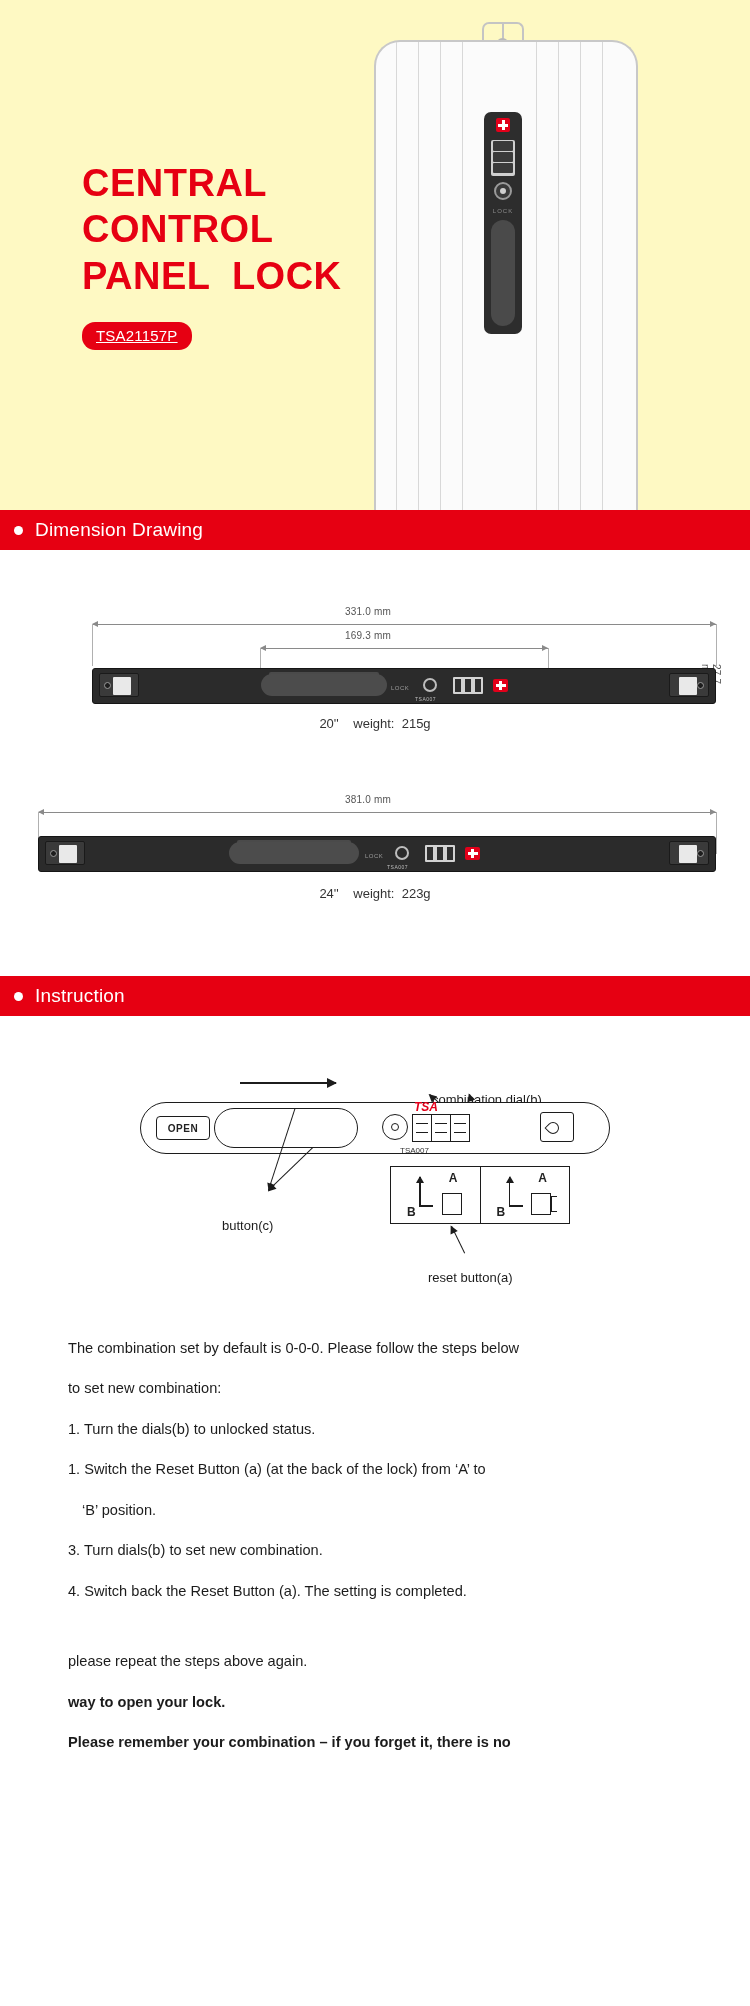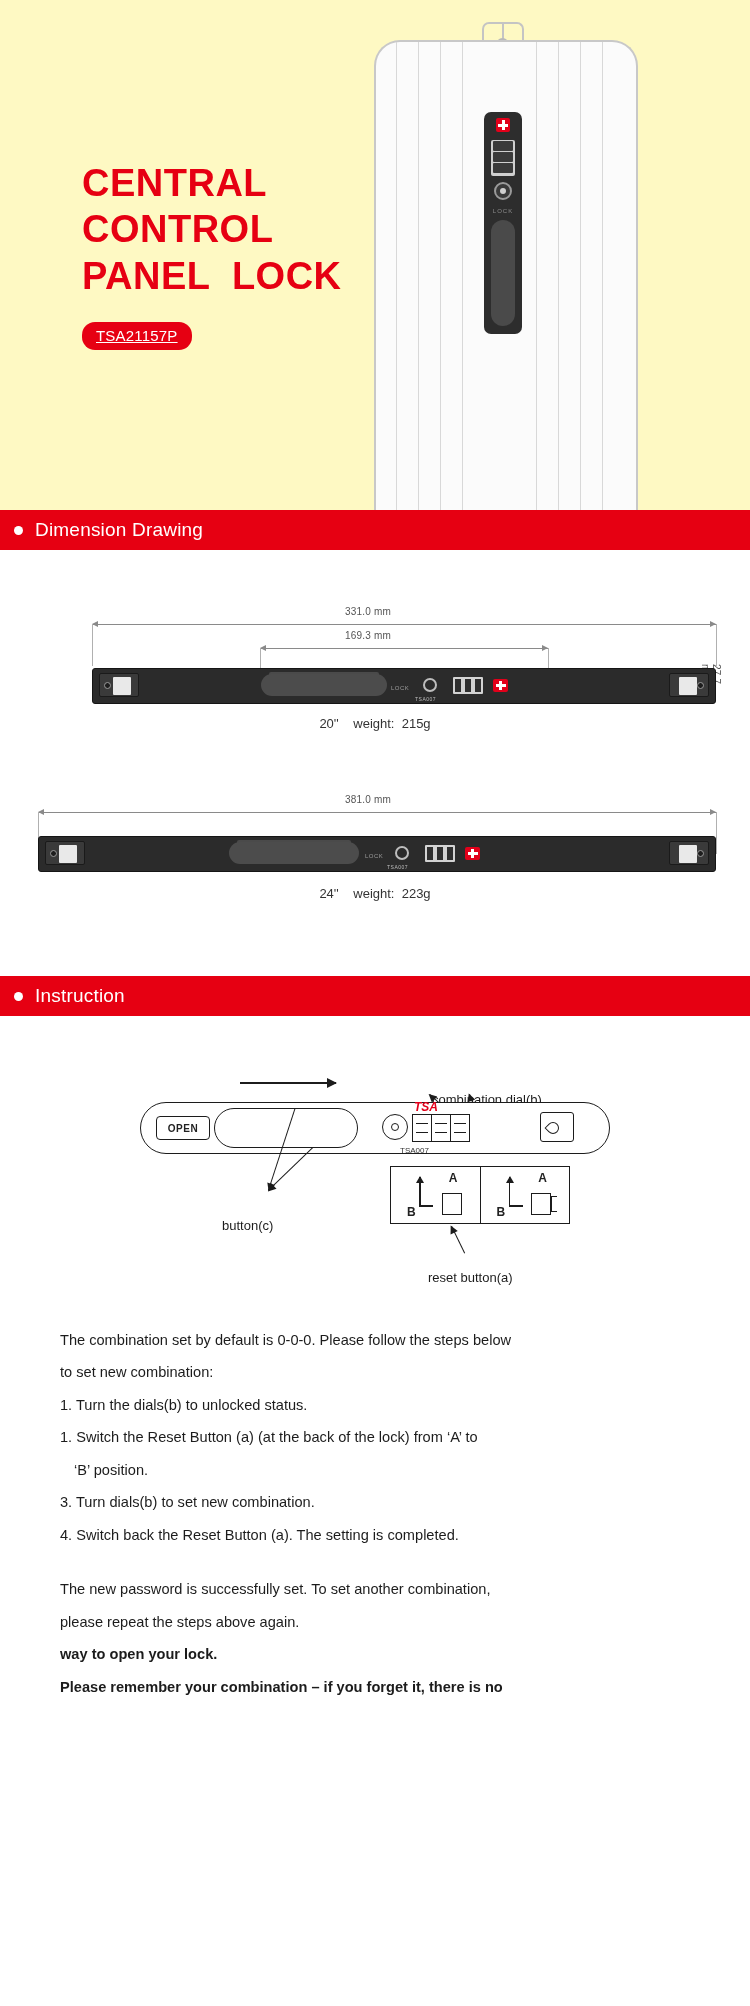--- a/index.html
+++ b/index.html
@@ -630,21 +630,21 @@
     box-sizing: border-box;
   }
 
   
   .body-text {
     padding: 18px 56px 40px 56px;
     font-size: 14.6px;
     line-height: 1.95;
     color: #1c1c1c;
   }
-  .body-text p { margin: 4px; }
+  .body-text p { margin: 12px; }
   .body-text .gap { height: 18px; }
   .body-text .bold { font-weight: bold; }
   .indent { padding-left: 14px; }
 </style>
 </head>
 <body>
 
 <div class="page">
 
   <div class="hero">
@@ -817,20 +817,19 @@
 
     <div class="body-text">
       <p>The combination set by default is 0-0-0. Please follow the steps below</p>
       <p>to set new combination:</p>
       <p>1. Turn the dials(b) to unlocked status.</p>
       <p>1. Switch the Reset Button (a) (at the back of the lock) from  ‘A’  to</p>
       <p class="indent">‘B’  position.</p>
       <p>3. Turn dials(b) to set new combination.</p>
       <p>4. Switch back the Reset Button (a). The setting is completed.</p>
       <div class="gap"></div>
-      <p>The new password is successfully set. To set another combination,</p>
       <p>please repeat the steps above again.</p>
       <p class="bold">way to open your lock.</p>
       <p class="bold">Please remember your combination – if you forget it, there is no</p>
     </div>
   </div>
 
 </div>
 
 </body></html>

